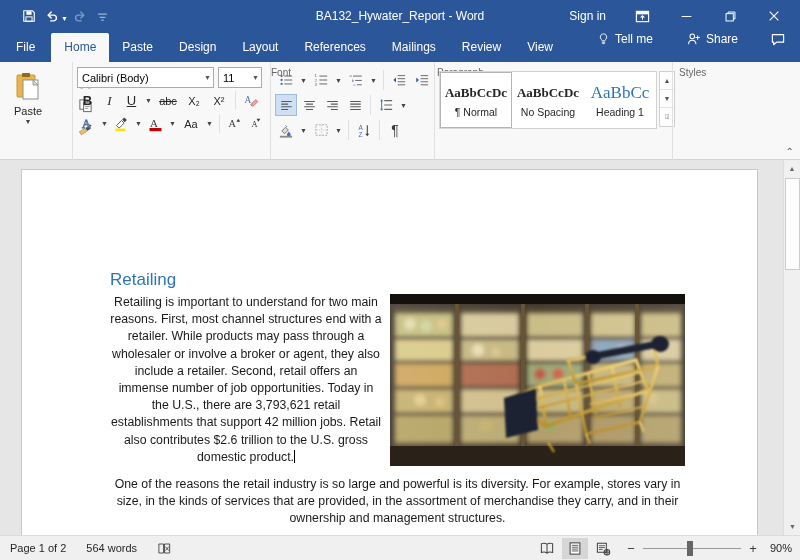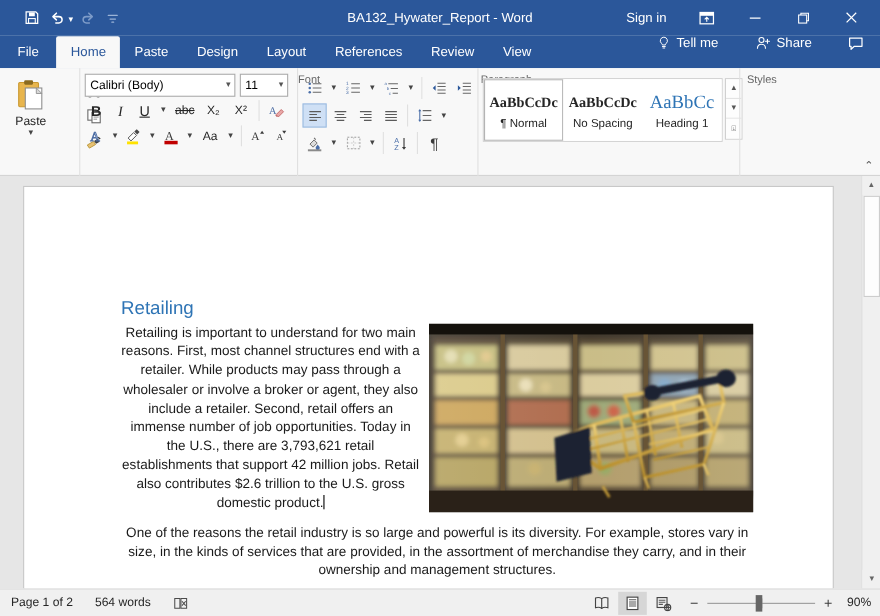--- a/index.html
+++ b/index.html
@@ -257,20 +257,21 @@
     </div>
   </div>
 
   <div class="tabbar">
     <div class="tab file">File</div>
     <div class="tab active">Home</div>
     <div class="tab">Paste</div>
     <div class="tab">Design</div>
     <div class="tab">Layout</div>
     <div class="tab">References</div>
+    <div class="tab">Mailings</div>
     <div class="tab">Review</div>
     <div class="tab">View</div>
 
     <div class="tabbar-right">
       <div class="tellme">
         <span>
           <svg width="13" height="14" viewBox="0 0 16 16">
               <path d="M8 1.6a4 4 0 0 1 2.5 7.1c-.5.5-.8 1-.8 1.6H6.3c0-.6-.3-1.1-.8-1.6A4 4 0 0 1 8 1.6z" fill="none" stroke="#fff" stroke-width="1.1"></path>
               <path d="M6.4 12h3.2M7 13.7h2" stroke="#fff" stroke-width="1.1" stroke-linecap="round"></path>
             </svg>

